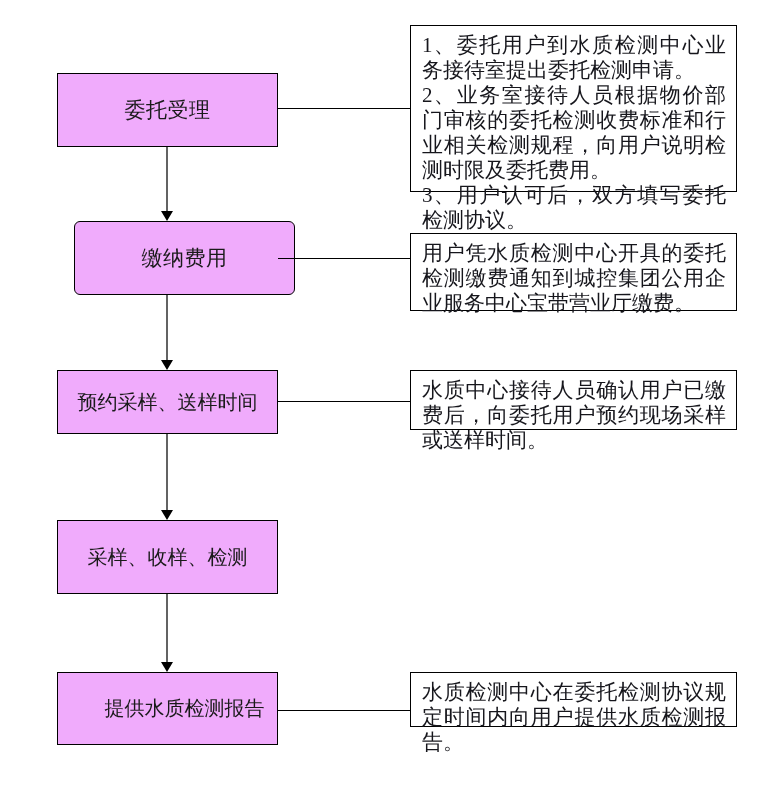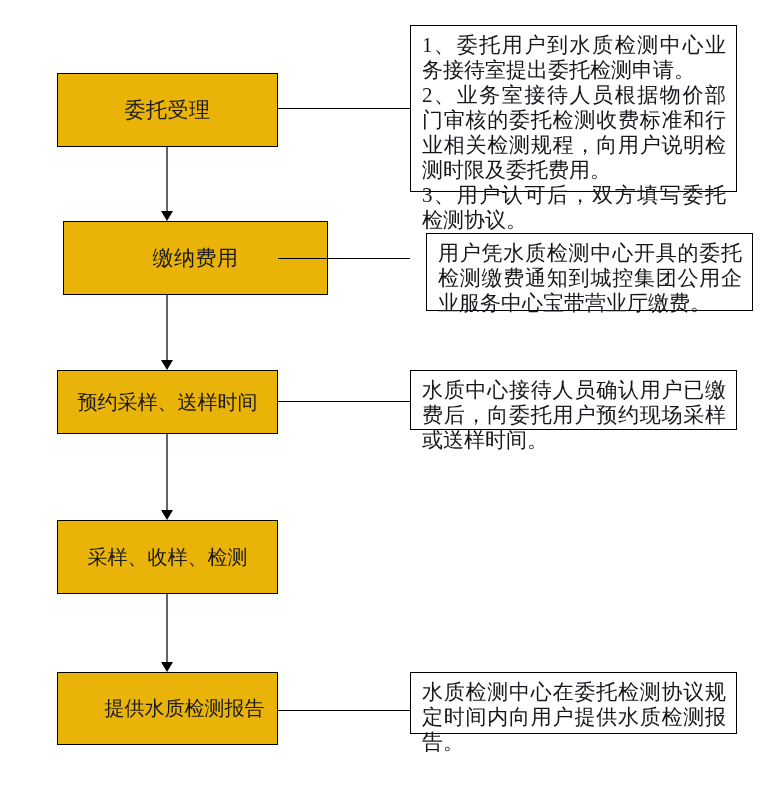--- a/index.html
+++ b/index.html
@@ -18,21 +18,21 @@
     height: 792px;
     background: #ffffff;
     overflow: hidden;
   }
 
   
   .proc-box {
     position: absolute;
     box-sizing: border-box;
     border: 1px solid #000000;
-    background: #eab308;
+    background: #f0abfc;
     display: flex;
     align-items: center;
     justify-content: center;
     text-align: center;
   }
   .proc-label {
     font-family: "Liberation Sans", "DejaVu Sans", sans-serif;
     font-size: 21px;
     line-height: 1.25;
     letter-spacing: 0.5px;
@@ -94,21 +94,21 @@
 </style>
 </head>
 <body>
 
 <div id="canvas">
 
   <div class="proc-box" style="left:57px; top:73px; width:221px; height:74px;">
     <span class="proc-label">委托受理</span>
   </div>
 
-  <div class="proc-box" style="left:63px; top:221px; width:265px; height:74px;">
+  <div class="proc-box" style="left:74px; top:221px; width:221px; height:74px;border-radius:6px;">
     <span class="proc-label">缴纳费用</span>
   </div>
 
   <div class="proc-box" style="left:57px; top:520px; width:221px; height:74px;">
     <span class="proc-label tight">采样、收样、检测</span>
   </div>
 
   <div class="proc-box" style="left:57px; top:370px; width:221px; height:64px;">
     <span class="proc-label tight">预约采样、送样时间</span>
   </div>
@@ -141,25 +141,25 @@
   <div class="h-line" style="left:278px; top:258px; width:132px;"></div>
   <div class="h-line" style="left:278px; top:401px; width:132px;"></div>
   <div class="h-line" style="left:278px; top:710px; width:132px;"></div>
 
   <div class="note-box" style="left:410px; top:25px; width:327px; height:167px;">
     <div class="note-text">1、委托用户到水质检测中心业务接待室提出委托检测申请。
 2、业务室接待人员根据物价部门审核的委托检测收费标准和行业相关检测规程，向用户说明检测时限及委托费用。
 3、用户认可后，双方填写委托检测协议。</div>
   </div>
 
-  <div class="note-box" style="left:410px; top:233px; width:327px; height:78px;margin-left:16px;">
+  <div class="note-box" style="left:410px; top:233px; width:327px; height:78px;">
     <div class="note-text">用户凭水质检测中心开具的委托检测缴费通知到城控集团公用企业服务中心宝带营业厅缴费。</div>
   </div>
 
   <div class="note-box" style="left:410px; top:370px; width:327px; height:60px;">
     <div class="note-text">水质中心接待人员确认用户已缴费后，向委托用户预约现场采样或送样时间。</div>
   </div>
 
-  <div class="note-box" style="left:410px; top:672px; width:327px; height:62px;">
+  <div class="note-box" style="left:410px; top:672px; width:327px; height:55px;">
     <div class="note-text">水质检测中心在委托检测协议规定时间内向用户提供水质检测报告。</div>
   </div>
 
 </div>
 
 </body></html>

